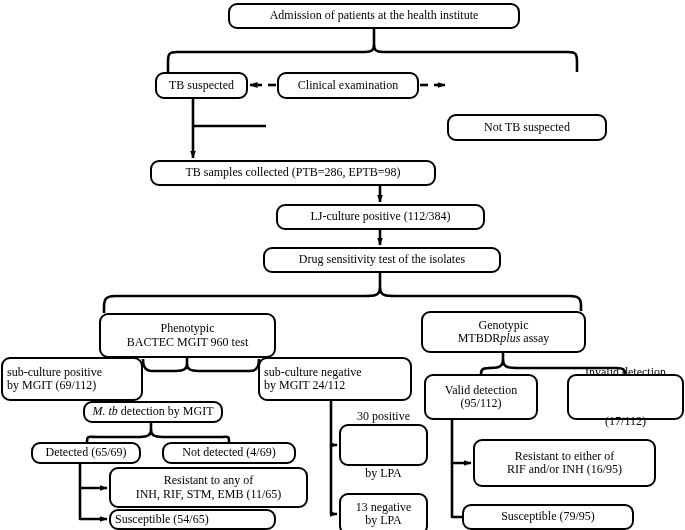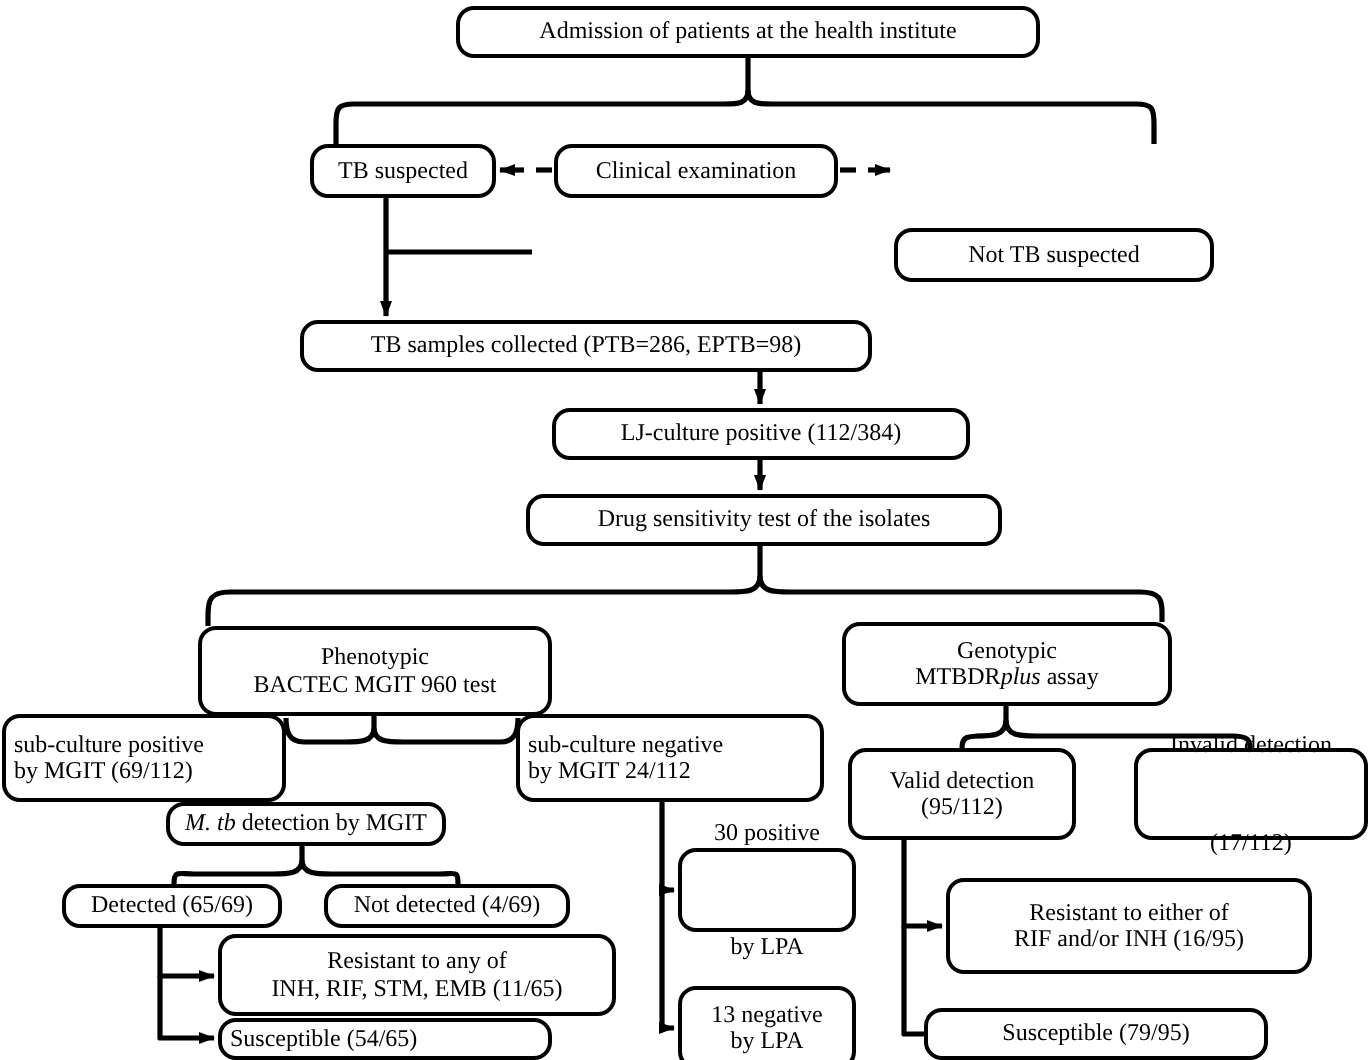--- a/index.html
+++ b/index.html
@@ -42,21 +42,21 @@
   .n-lj{left:276px;top:204px;width:209px;height:26px;}
   .n-dst{left:263px;top:247px;width:238px;height:26px;}
   .n-pheno{left:99px;top:313px;width:177px;height:45px;}
   .n-geno{left:421px;top:311px;width:165px;height:42px;}
   .n-subpos{left:1px;top:357px;width:142px;height:44px;}
   .n-subneg{left:258px;top:357px;width:154px;height:44px;}
   .n-valid{left:424px;top:374px;width:114px;height:46px;}
   .n-invalid{left:567px;top:374px;width:117px;height:46px;gap:36px;}
   .n-mtb{left:71px;top:401px;width:140px;height:22px;margin-left:12px;}
   .n-detected{left:31px;top:442px;width:110px;height:22px;}
-  .n-notdetected{left:162px;top:442px;width:123px;height:22px;}
+  .n-notdetected{left:162px;top:442px;width:134px;height:22px;}
   .n-resistant1{left:109px;top:467px;width:199px;height:41px;}
   .n-susceptible1{left:109px;top:509px;width:167px;height:21px;}
   .n-30pos{left:339px;top:424px;width:89px;height:42px;gap:44px;}
   .n-13neg{left:339px;top:493px;width:89px;height:42px;}
   .n-resistant2{left:473px;top:439px;width:183px;height:48px;}
   .n-susceptible2{left:462px;top:504px;width:172px;height:26px;}
 </style>
 </head>
 <body>
 

